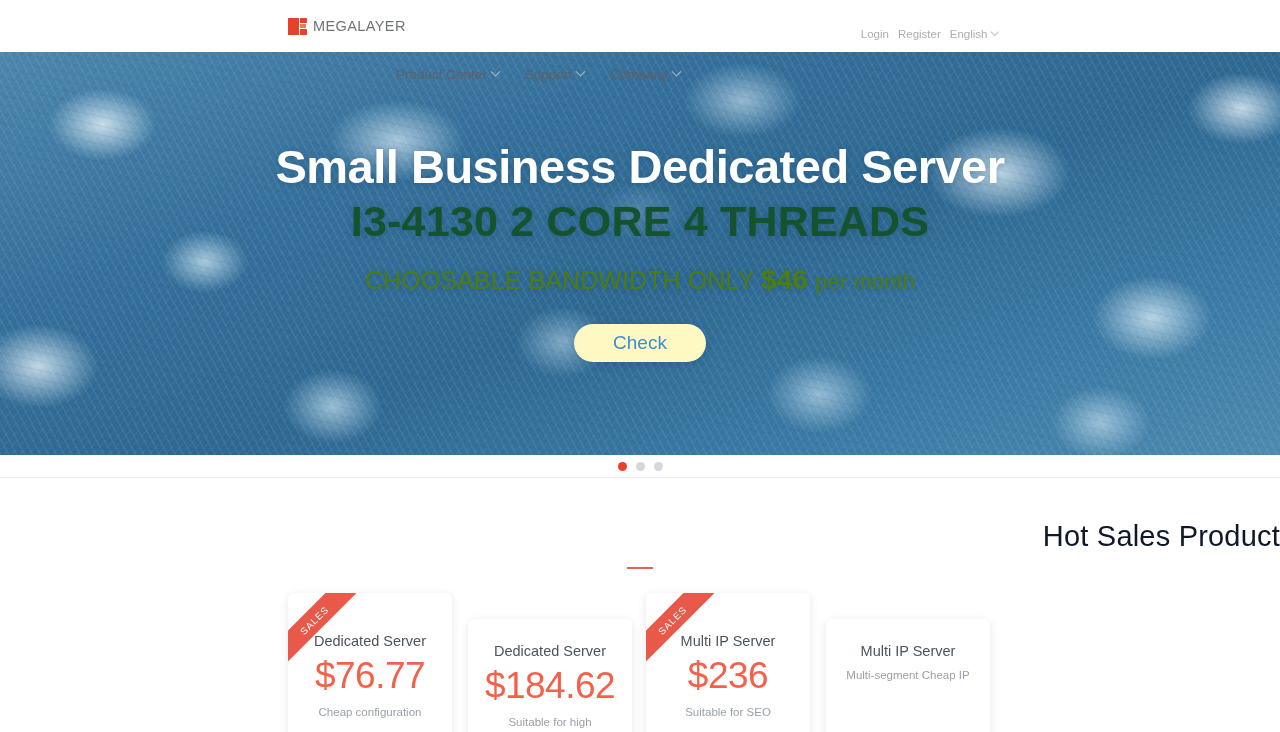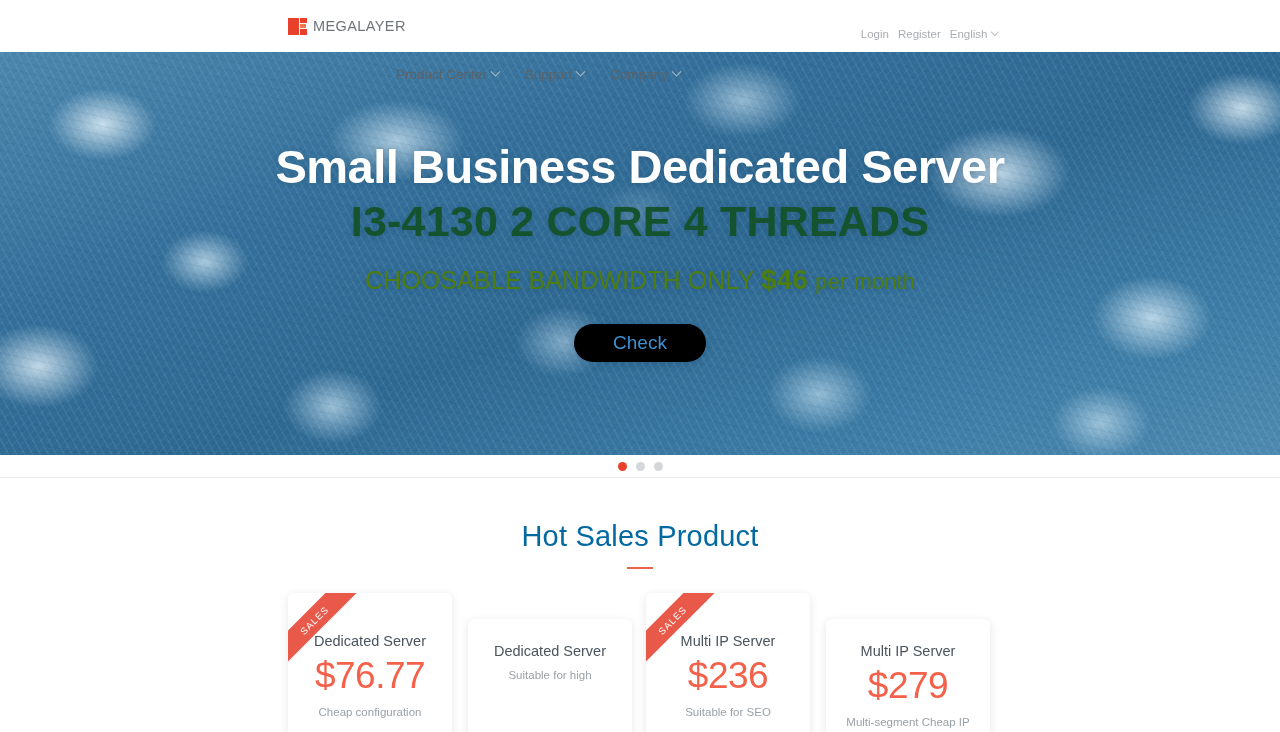--- a/index.html
+++ b/index.html
@@ -230,21 +230,21 @@
   }
   .hero-sub .per {
     font-size: 22px;
   }
 
   .check-btn {
     margin-top: 28px;
     width: 132px;
     height: 38px;
     border-radius: 21px;
-    background: #000000;
+    background: #fef9c3;
     border: none;
     color: #3c8fd0;
     font-size: 19px;
     font-family: "Liberation Sans", sans-serif;
     cursor: pointer;
     box-shadow: 0 2px 8px rgba(10,45,75,.18);
   }
 
   
   .dots-strip {
@@ -275,23 +275,23 @@
 
   
   .section {
     position: relative;
     width: 1280px;
     background: #ffffff;
     padding-top: 42px;
   }
 
   .section-title {
-    text-align: center;
+    text-align: right;
     font-size: 29px;
-    color: #0369a1;
+    color: #0f172a;
     font-weight: 400;
     letter-spacing: 0.2px;
   }
 
   .section-rule {
     width: 26px;
     height: 2px;
     background: #e8614a;
     margin: 14px auto 0 auto;
   }
@@ -435,30 +435,30 @@
 
     <div class="card tall c1">
       <div class="ribbon">SALES</div>
       <div class="card-title">Dedicated Server</div>
       <div class="card-price">$76.77</div>
       <div class="card-desc">Cheap configuration</div>
     </div>
 
     <div class="card short c2">
       <div class="card-title">Dedicated Server</div>
+      <div class="card-price">$184.62</div>
       <div class="card-desc">Suitable for high</div>
     </div>
 
     <div class="card tall c3">
       <div class="ribbon">SALES</div>
       <div class="card-title">Multi IP Server</div>
       <div class="card-price">$236</div>
       <div class="card-desc">Suitable for SEO</div>
     </div>
 
     <div class="card short c4">
       <div class="card-title">Multi IP Server</div>
-      <div class="card-price">$279</div>
       <div class="card-desc">Multi-segment Cheap IP</div>
     </div>
 
   </div>
 </section>
 
 </body></html>

